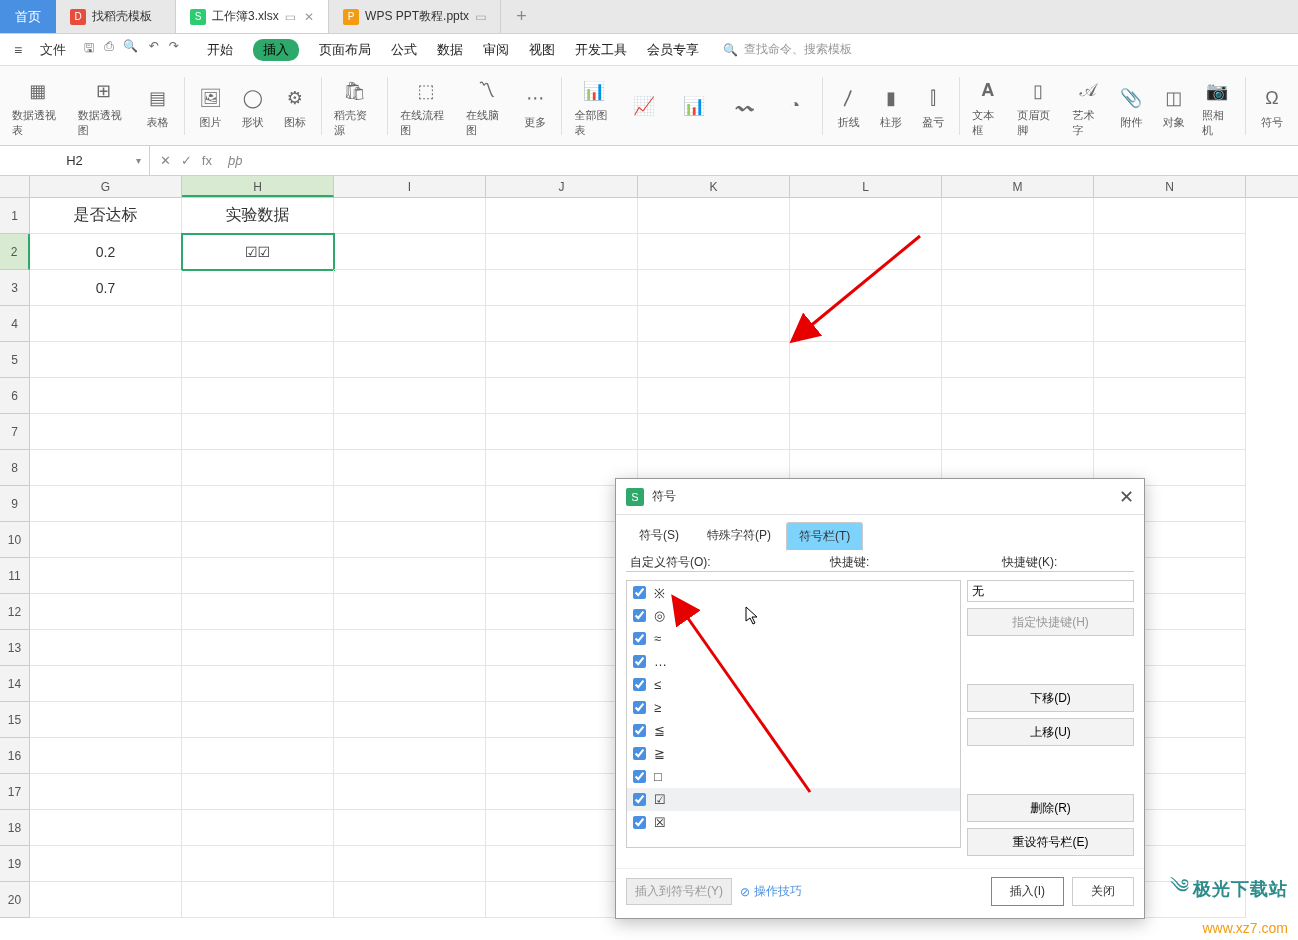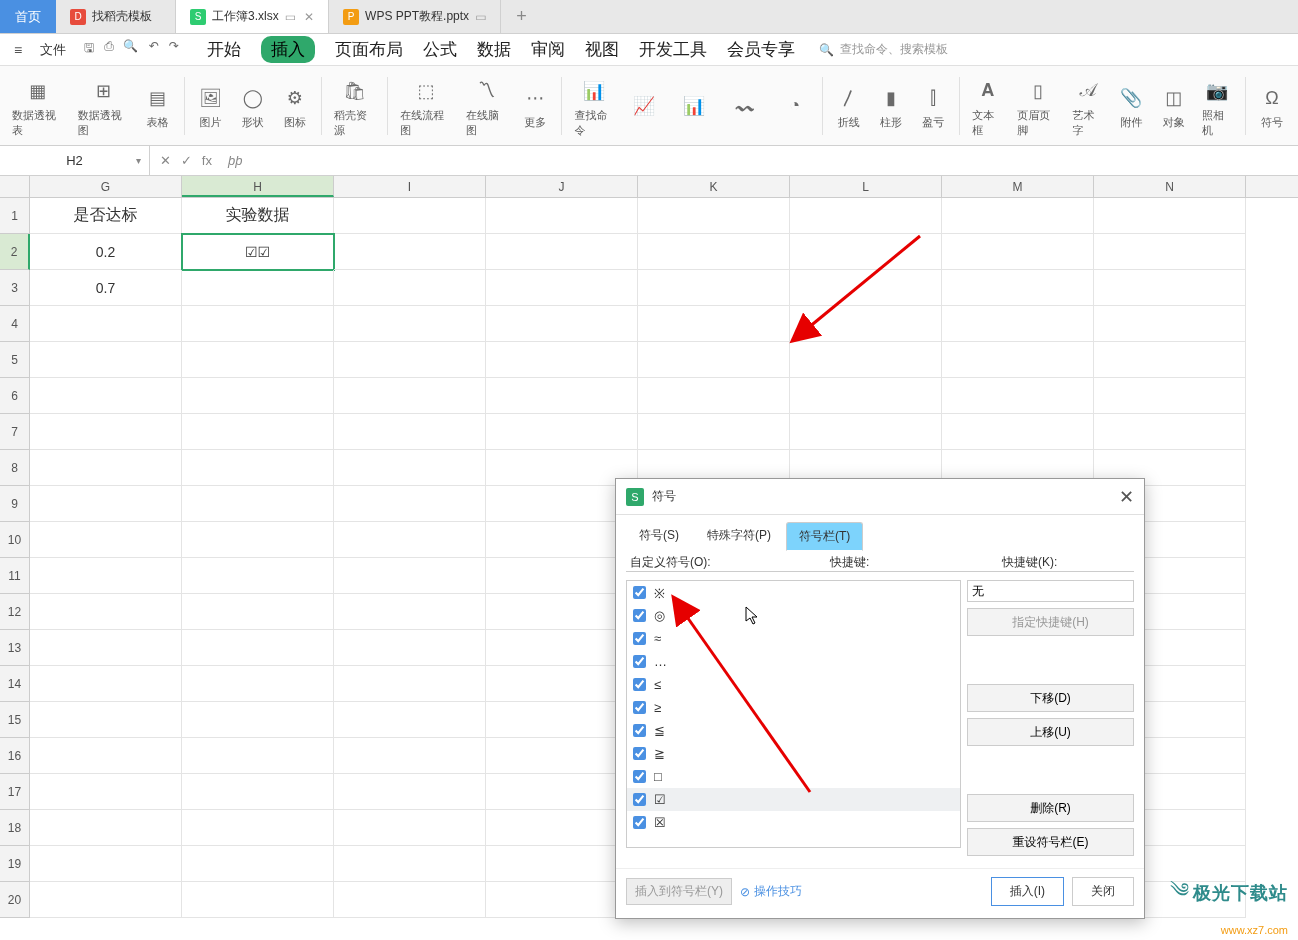--- a/index.html
+++ b/index.html
@@ -17,21 +17,21 @@
   .titlebar .tab-text { font-size: 12px; }
   .titlebar .tab-ctrl { margin-left: auto; display:flex; gap:8px; color:#999; }
   .titlebar .add-tab { width: 40px; display: flex; align-items: center; justify-content: center; font-size: 18px; color: #888; }
 
   
   .menu-row { height: 32px; display:flex; align-items:center; padding: 0 0 0 6px; border-bottom:1px solid #e0e0e0; gap:4px; }
   .menu-row .ham { width: 24px; text-align:center; font-size: 14px; color:#555; }
   .menu-row .file-lbl { font-size:13px; padding: 0 6px; }
   .menu-row .qat { display:flex; gap:10px; padding: 0 8px; color:#666; }
   .menu-row .menu-items { display:flex; gap: 20px; margin-left: 16px; align-items:center; }
-  .menu-row .menu-item { font-size: 17px; color: #222; cursor: default; }
+  .menu-row .menu-item { font-size: 13px; color: #222; cursor: default; }
   .menu-row .menu-item.active { background:#2fa86b; color:#000000; padding:2px 10px; border-radius: 10px; font-family: Liberation Mono, monospace; }
   .menu-row .search-box { margin-left: 20px; color:#999; display:flex; align-items:center; gap:6px; font-size:12px; }
 
   
   .ribbon { height: 80px; border-bottom:1px solid #d0d0d0; display:flex; align-items:center; padding: 4px 6px; gap:2px; background:#fafafa; }
   .ribbon .group { display:flex; flex-direction:column; align-items:center; padding: 2px 6px; color:#5a5a5a; font-size:11px; min-width:40px; }
   .ribbon .group.no-label { min-width:28px; }
   .ribbon .group .ico { height:34px; width:30px; display:flex; align-items:center; justify-content:center; font-size:18px; color:#6a6a6a; }
   .ribbon .sep { width:1px; height: 58px; background:#e0e0e0; margin: 0 4px; }
   .ribbon .inline-row { display:flex; gap:8px; }
@@ -83,21 +83,21 @@
   .dialog .footer .spacer2 { flex:1; }
   .dialog .footer button.pri { border:1px solid #4a90e2; background:#fff; color:#333; padding:5px 18px; font-size:12px; }
   .dialog .footer button.sec { border:1px solid #ccc; background:#fff; color:#333; padding:5px 18px; font-size:12px; }
 
   
   .arrow-svg { position:absolute; pointer-events:none; }
 
   
   .watermark { position:absolute; right:10px; bottom:4px; text-align:right; font-size:12px; }
   .watermark .t1 { color:#2e8b8b; font-size:18px; font-weight:bold; letter-spacing:1px; }
-  .watermark .t2 { color:#f39c12; font-size:11px; }
+  .watermark .t2 { color:#f39c12; font-size:14px; }
   .watermark .swirl { display:inline-block; margin-right:4px; color:#2e8b8b; font-size:20px; vertical-align:middle; }
 
   
   .cursor { position:absolute; width:16px; height:20px; pointer-events:none; }
 </style>
 </head>
 <body>
 
 <div class="titlebar">
   <div class="home-tab">首页</div>
@@ -190,21 +190,21 @@
       <div class="ico">〽</div>
       <span>在线脑图</span>
     </div>
   <div class="group">
       <div class="ico">⋯</div>
       <span>更多</span>
     </div>
   <div class="sep"></div>
   <div class="group">
       <div class="ico">📊</div>
-      <span>查找命令</span>
+      <span>全部图表</span>
     </div>
   <div class="inline-row">
     <div class="group no-label">
         <div class="ico">📈</div>
       </div>
     <div class="group no-label">
         <div class="ico">📊</div>
       </div>
     <div class="group no-label">
         <div class="ico">〰</div>

